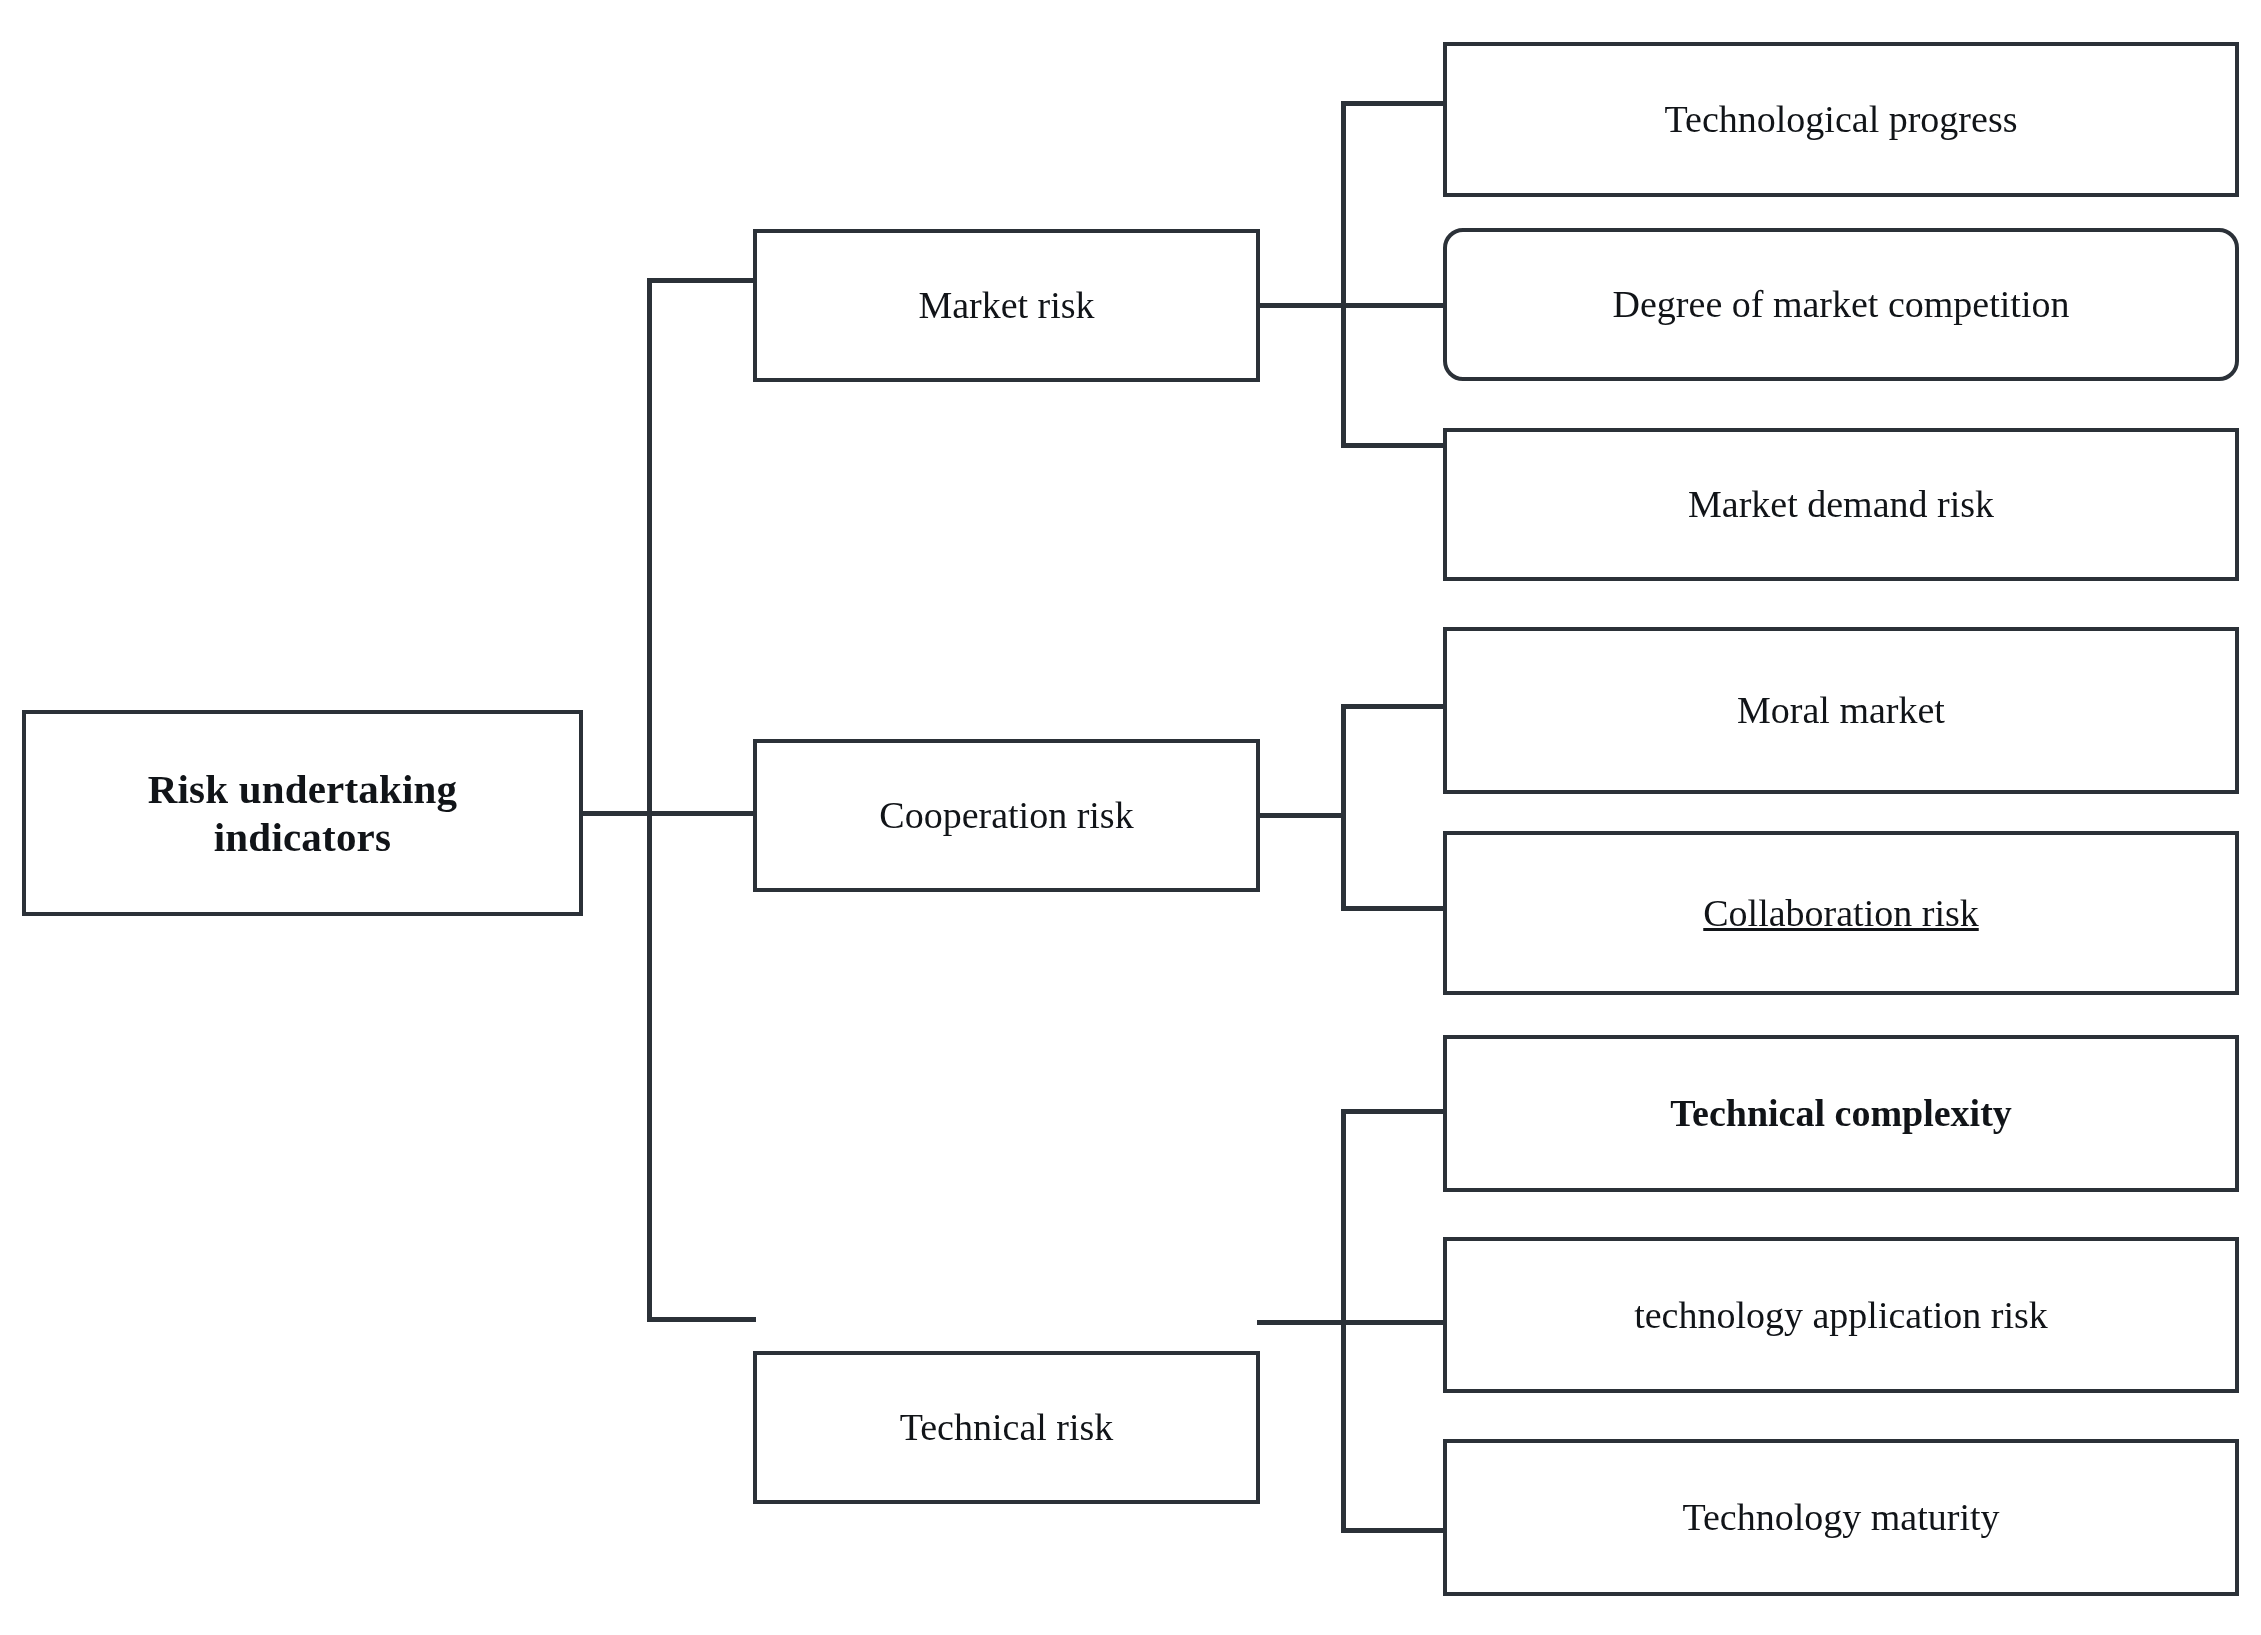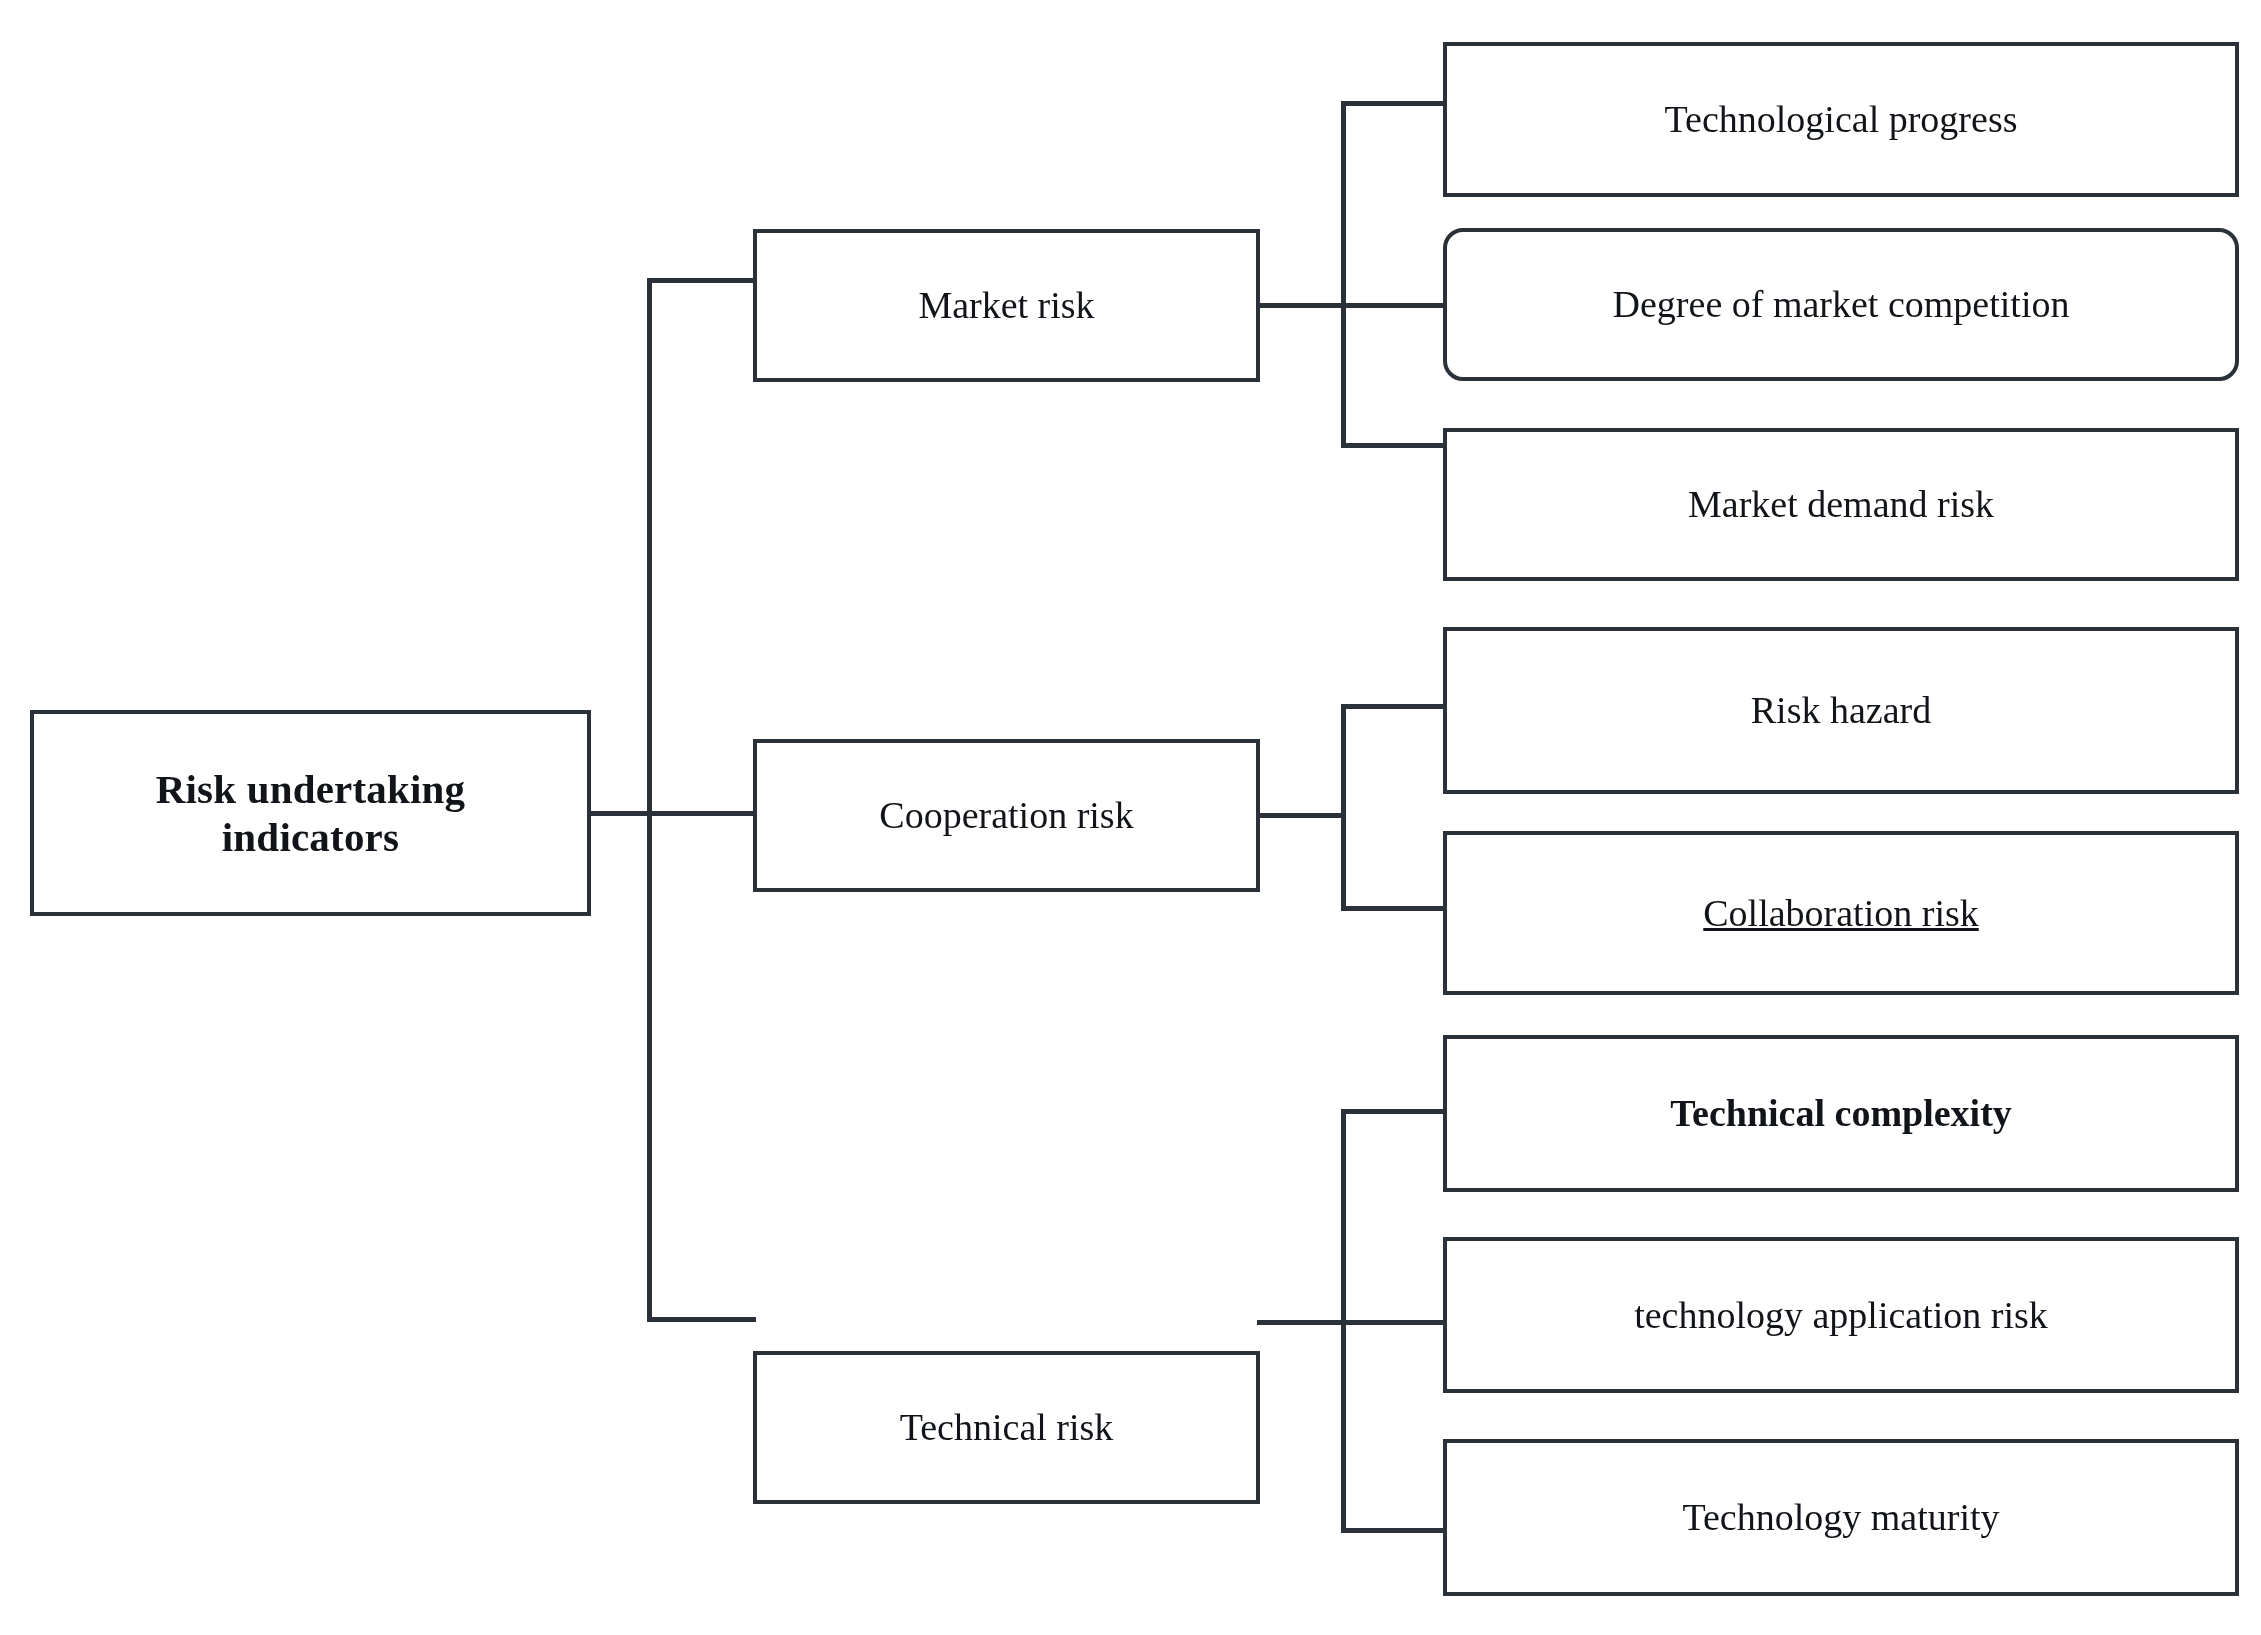--- a/index.html
+++ b/index.html
@@ -34,21 +34,20 @@
 
   
   #node-root {
     left: 22px;
     top: 710px;
     width: 561px;
     height: 206px;
     font-size: 41px;
     font-weight: bold;
     letter-spacing: 0.2px;
-    margin-left: 8px;
   }
 
   
   .node-l2 {
     left: 753px;
     width: 507px;
     height: 153px;
     font-size: 38px;
   }
   #node-market   { top: 229px; }
@@ -157,21 +156,21 @@
 
   <div class="node node-l3" id="leaf-1">
     <span class="node-label">Degree of market competition</span>
   </div>
 
   <div class="node node-l3" id="leaf-2">
     <span class="node-label">Market demand risk</span>
   </div>
 
   <div class="node node-l3" id="leaf-3">
-    <span class="node-label">Risk hazard</span>
+    <span class="node-label">Moral market</span>
   </div>
 
   <div class="node node-l3" id="leaf-4">
     <span class="node-label">Collaboration risk</span>
   </div>
 
   <div class="node node-l3" id="leaf-5">
     <span class="node-label">Technical complexity</span>
   </div>
 

